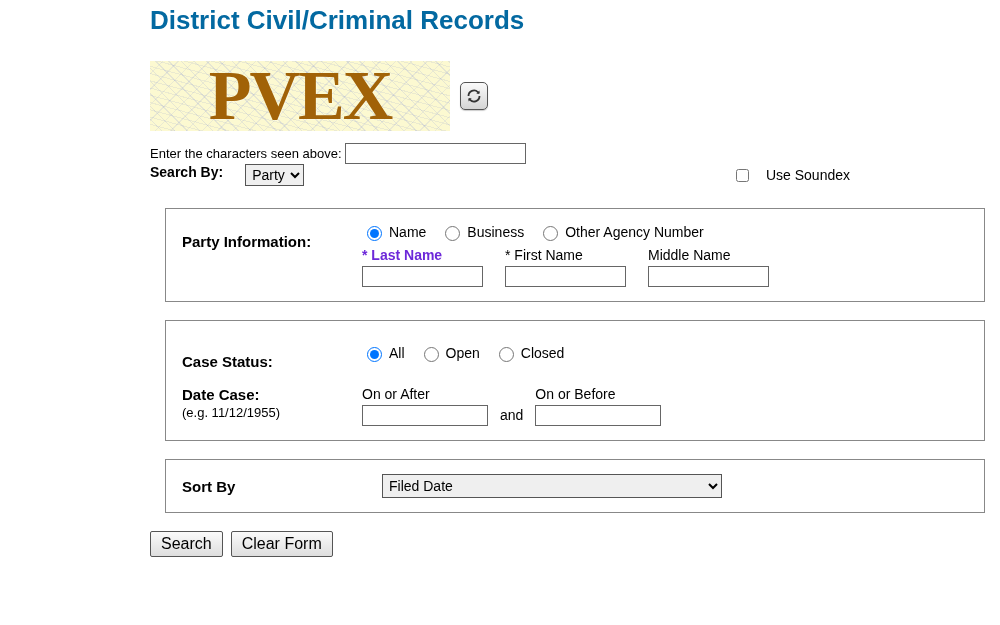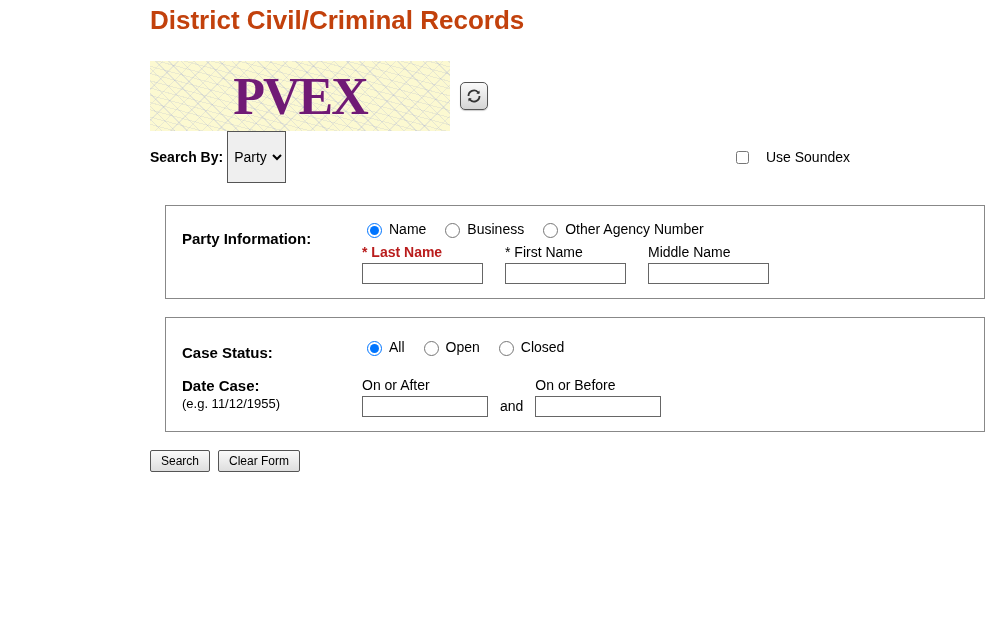--- a/index.html
+++ b/index.html
@@ -7,21 +7,21 @@
       margin: 0;
       padding: 0;
       background: white;
     }
     .container {
       margin-left: 150px;
       margin-top: 5px;
       width: 720px;
     }
     .page-title {
-      color: #c2410c;
+      color: #0369a1;
       font-size: 26px;
       font-weight: bold;
       margin-bottom: 25px;
     }
     .captcha-row {
       display: flex;
       align-items: center;
       gap: 10px;
     }
     .captcha-image {
@@ -29,23 +29,23 @@
       height: 70px;
       background: #fcf9d1;
       display: flex;
       align-items: center;
       justify-content: center;
       position: relative;
       overflow: hidden;
     }
     .captcha-text {
       font-family: 'Times New Roman', serif;
-      font-size: 52px;
-      font-weight: bold;
-      color: #701a75;
+      font-size: 70px;
+      font-weight: bold;
+      color: #a16207;
       letter-spacing: -2px;
       position: relative;
       text-shadow: 1px 1px 0 rgba(255,255,255,0.3);
     }
     .captcha-image::before {
       content: '';
       position: absolute;
       inset: 0;
       background: 
         repeating-linear-gradient(45deg, transparent, transparent 8px, rgba(100,120,220,0.15) 8px, rgba(100,120,220,0.15) 9px),
@@ -82,30 +82,30 @@
       margin-bottom: 14px;
     }
     .searchby-row {
       display: flex;
       align-items: center;
       justify-content: space-between;
       margin-bottom: 22px;
     }
     .searchby-left {
       display: flex;
-      align-items: center;
-      gap: 4px;
+      align-items: flex-start;
+      gap: 22px;
     }
     .searchby-label {
       font-weight: bold;
       font-size: 14px;
     }
     .searchby-select {
       font-size: 14px;
-      padding: 16px 2px;
+      padding: 1px 2px;
       border: 1px solid #555;
     }
     .soundex-wrap {
       display: flex;
       align-items: center;
       gap: 14px;
       font-size: 14px;
       margin-right: 20px;
     }
     .section-box {
@@ -149,21 +149,21 @@
     }
     .name-col {
       display: flex;
       flex-direction: column;
     }
     .field-label {
       font-size: 14px;
       margin-bottom: 3px;
     }
     .field-label.req {
-      color: #b91c1c;
+      color: #6d28d9;
       font-weight: bold;
     }
     .name-input {
       width: 115px;
       padding: 2px;
       border: 1px solid #666;
       font-size: 13px;
     }
     .status-row {
       display: flex;
@@ -218,21 +218,21 @@
       padding: 2px;
       border: 1px solid #555;
     }
     .button-row {
       margin-top: 8px;
       display: flex;
       gap: 8px;
     }
     .form-btn {
       padding: 3px 10px;
-      font-size: 12px;
+      font-size: 16px;
       border: 1px solid #555;
       background: linear-gradient(to bottom, #fafafa, #dedede);
       border-radius: 2px;
       cursor: pointer;
     }
   </style>
 </head>
 <body>
 
 <div class="container">
@@ -245,20 +245,24 @@
     <div class="refresh-btn">
       <svg width="16" height="16" viewBox="0 0 16 16">
         <path fill="none" stroke="#333" stroke-width="1.8" d="M2.5 8a5.5 5.5 0 0 1 9.4-3.9L13 5.2"></path>
         <path fill="#333" d="M13.5 2.5v3.2h-3.2z"></path>
         <path fill="none" stroke="#333" stroke-width="1.8" d="M13.5 8a5.5 5.5 0 0 1-9.4 3.9L3 10.8"></path>
         <path fill="#333" d="M2.5 13.5v-3.2h3.2z"></path>
       </svg>
     </div>
   </div>
 
+  <div class="captcha-input-row">
+    <span>Enter the characters seen above:</span>
+    <input type="text" value="" style="">
+  </div>
 
 
   <div class="searchby-row">
     <div class="searchby-left">
       <span class="searchby-label">Search By:</span>
       <select class="searchby-select">
         <option>Party</option>
       </select>
     </div>
     <div class="soundex-wrap">
@@ -292,21 +296,21 @@
             <span class="field-label">Middle Name</span>
             <input class="name-input" type="text" value="" style="">
           </div>
         </div>
       </div>
     </div>
   </div>
 
   <div class="section-box">
     <div class="status-row">
-      <div class="section-label" style="margin-top:12px">Case Status:</div>
+      <div class="section-label" style="margin-top:18px">Case Status:</div>
       <div class="radio-row" style="margin-bottom:0">
         <input type="radio" name="cstatus" checked="" style="">
         <label>All</label>
         <input type="radio" name="cstatus" style="">
         <label>Open</label>
         <input type="radio" name="cstatus" style="">
         <label>Closed</label>
       </div>
     </div>
     <div class="date-row">
@@ -321,18 +325,26 @@
         </div>
         <span class="and-text">and</span>
         <div class="date-col">
           <span class="date-col-label">On or Before</span>
           <input class="date-input" type="text" value="" style="">
         </div>
       </div>
     </div>
   </div>
 
+  <div class="section-box">
+    <div class="sort-row">
+      <div class="section-label" style="margin-top:0;width:200px">Sort By</div>
+      <select class="sort-select">
+        <option>Filed Date</option>
+      </select>
+    </div>
+  </div>
 
   <div class="button-row">
     <button class="form-btn">Search</button>
     <button class="form-btn">Clear Form</button>
   </div>
 </div>
 
 </body></html>

